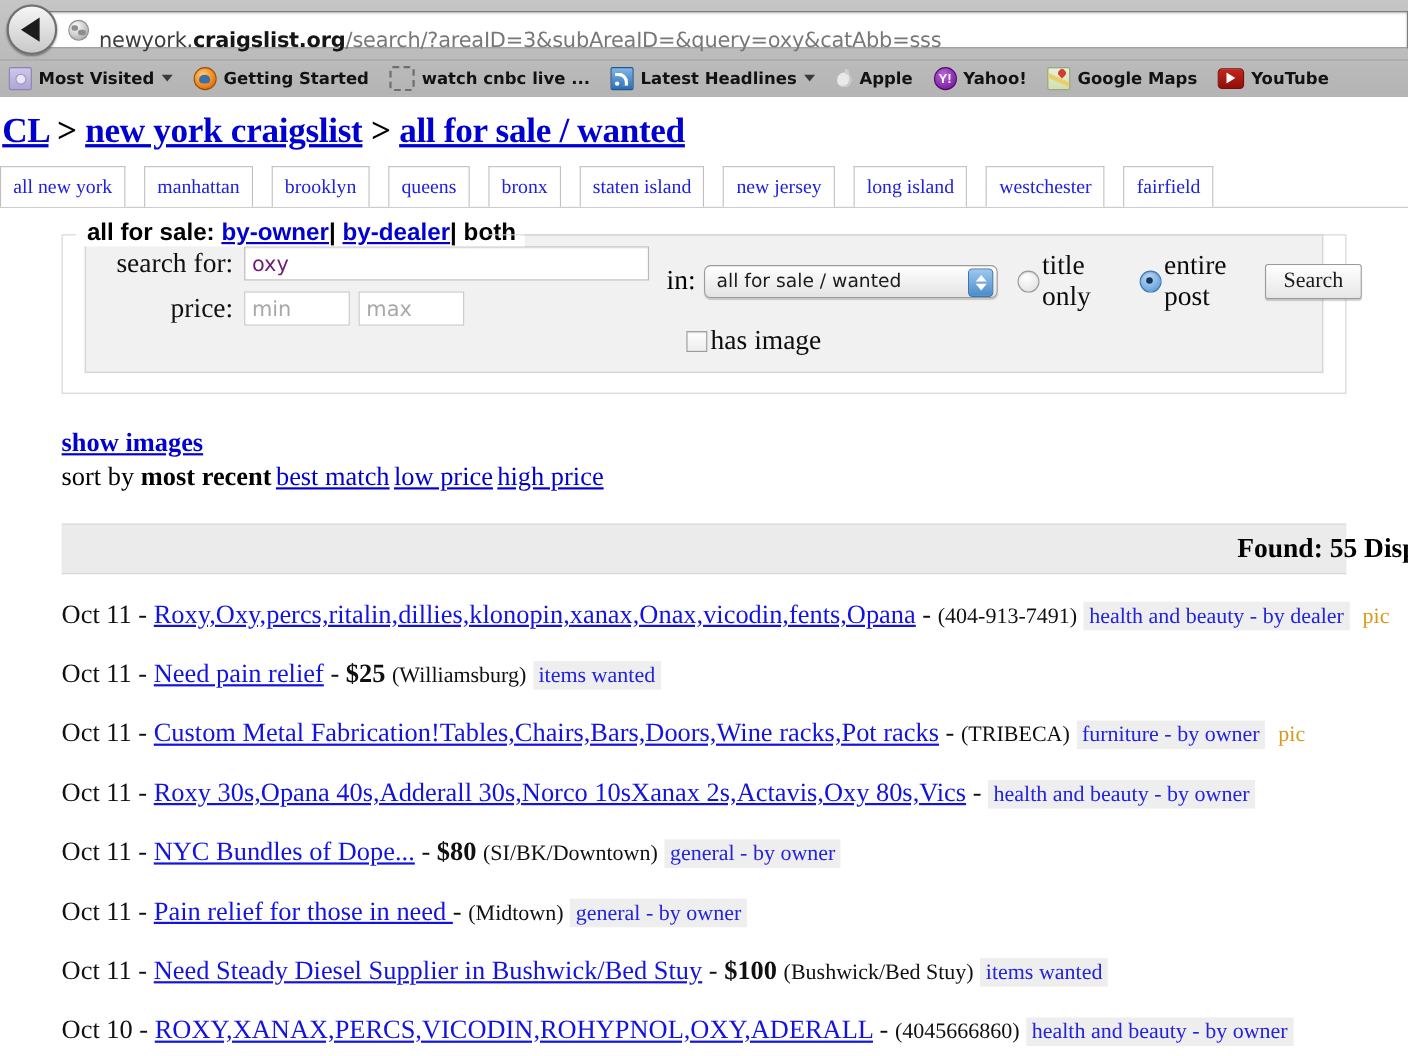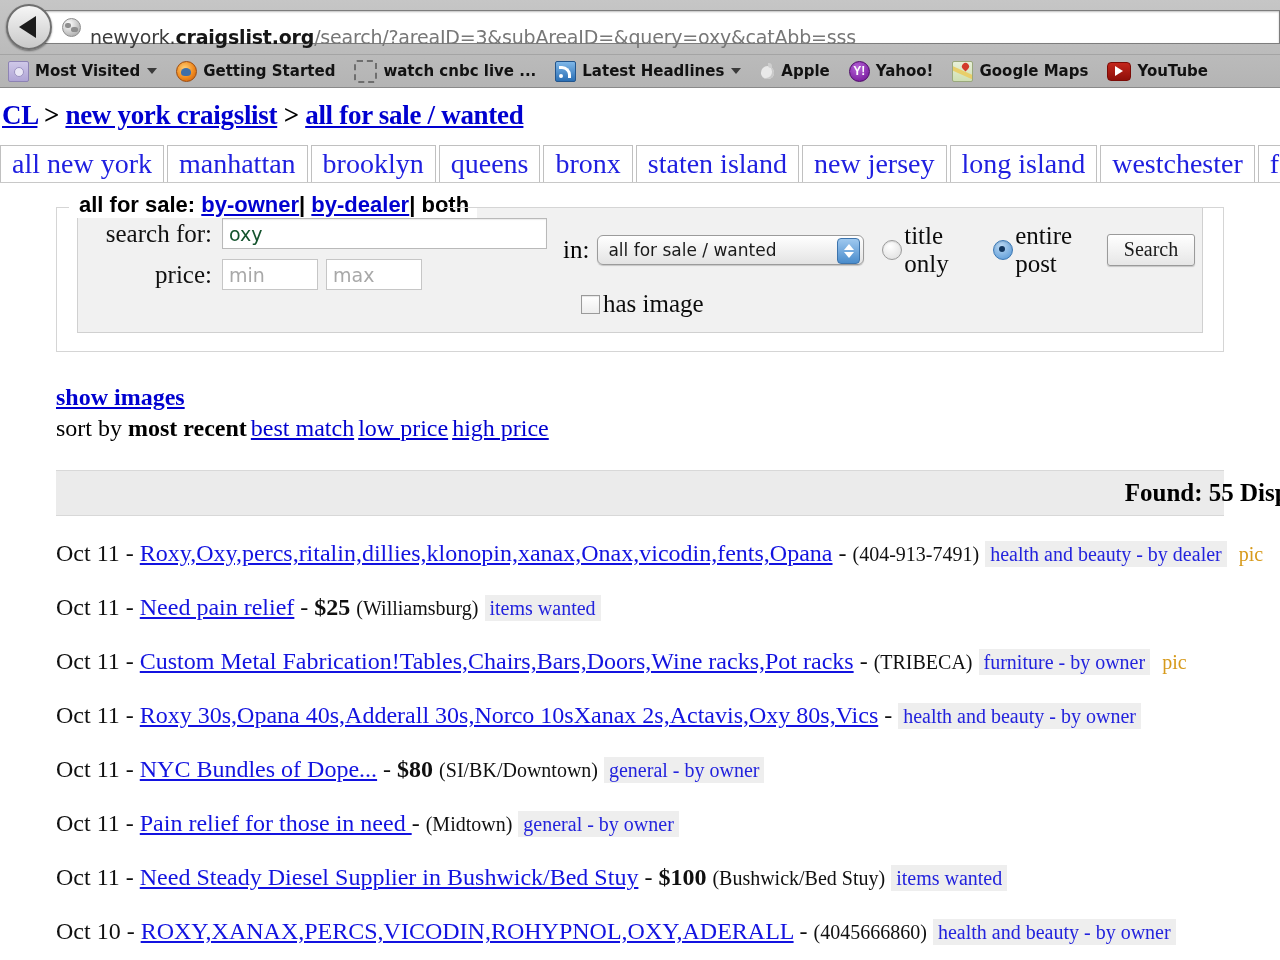--- a/index.html
+++ b/index.html
@@ -236,21 +236,21 @@
 
   
   #page {
     padding: 0;
     background: #ffffff;
     position: relative;
     height: 872px;
     overflow: hidden;
   }
   #breadcrumb {
-    font-size: 27px;
+    font-size: 32px;
     padding: 12px 0 0 2px;
     color: #000000;
     font-weight: bold;
     white-space: nowrap;
     letter-spacing: -0.3px;
   }
   #breadcrumb a {
     color: #0000d0;
     text-decoration: underline;
   }
@@ -259,22 +259,22 @@
   #area-tabs {
     display: flex;
     margin-top: 14px;
     border-bottom: 1px solid #c8c8c8;
     padding-bottom: 0;
   }
   .area-tab {
     border: 1px solid #c0c0c0;
     border-bottom: none;
     padding: 5px 11px 6px 11px;
-    margin-right: 3px;
-    font-size: 28px;
+    margin-right: 17px;
+    font-size: 18px;
     color: #2020e0;
     background: #ffffff;
     white-space: nowrap;
     line-height: 25px;
   }
 
   #search-box {
     margin: 22px 56px 0 56px;
     border: 1px solid #d5d5d5;
     border-top: none;
@@ -322,28 +322,28 @@
   }
   .form-rowline:last-child { margin-bottom: 0; }
   .flabel {
     font-size: 25px;
     text-align: right;
     width: 122px;
     padding-right: 10px;
     color: #111;
   }
   #query-input {
-    width: 325px; height: 31px;
+    width: 368px; height: 31px;
     font-size: 19px;
     font-family: "DejaVu Sans", sans-serif;
     padding: 0 6px;
     border: 1px solid #b9b9b9;
     background: #ffffff;
     box-sizing: border-box;
-    color: #14532d;
+    color: #701a75;
     box-shadow: inset 0 1px 1px rgba(0,0,0,.08);
   }
   .price-input {
     width: 96px; height: 31px;
     font-size: 19px;
     font-family: "DejaVu Sans", sans-serif;
     padding: 0 6px;
     border: 1px solid #c6c6c6;
     background: #ffffff;
     box-sizing: border-box;

